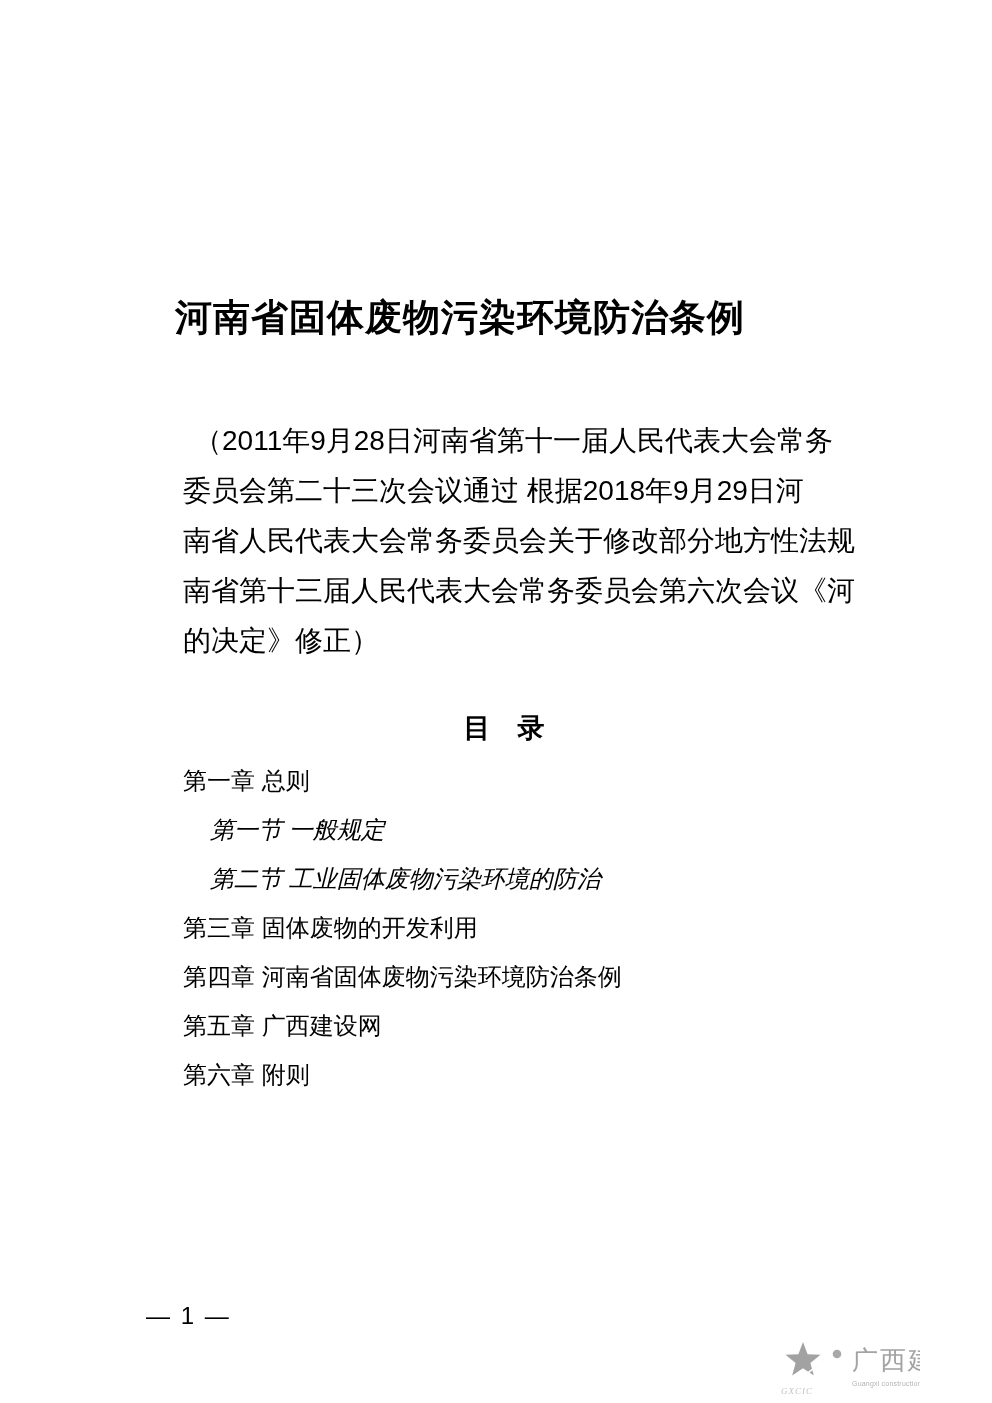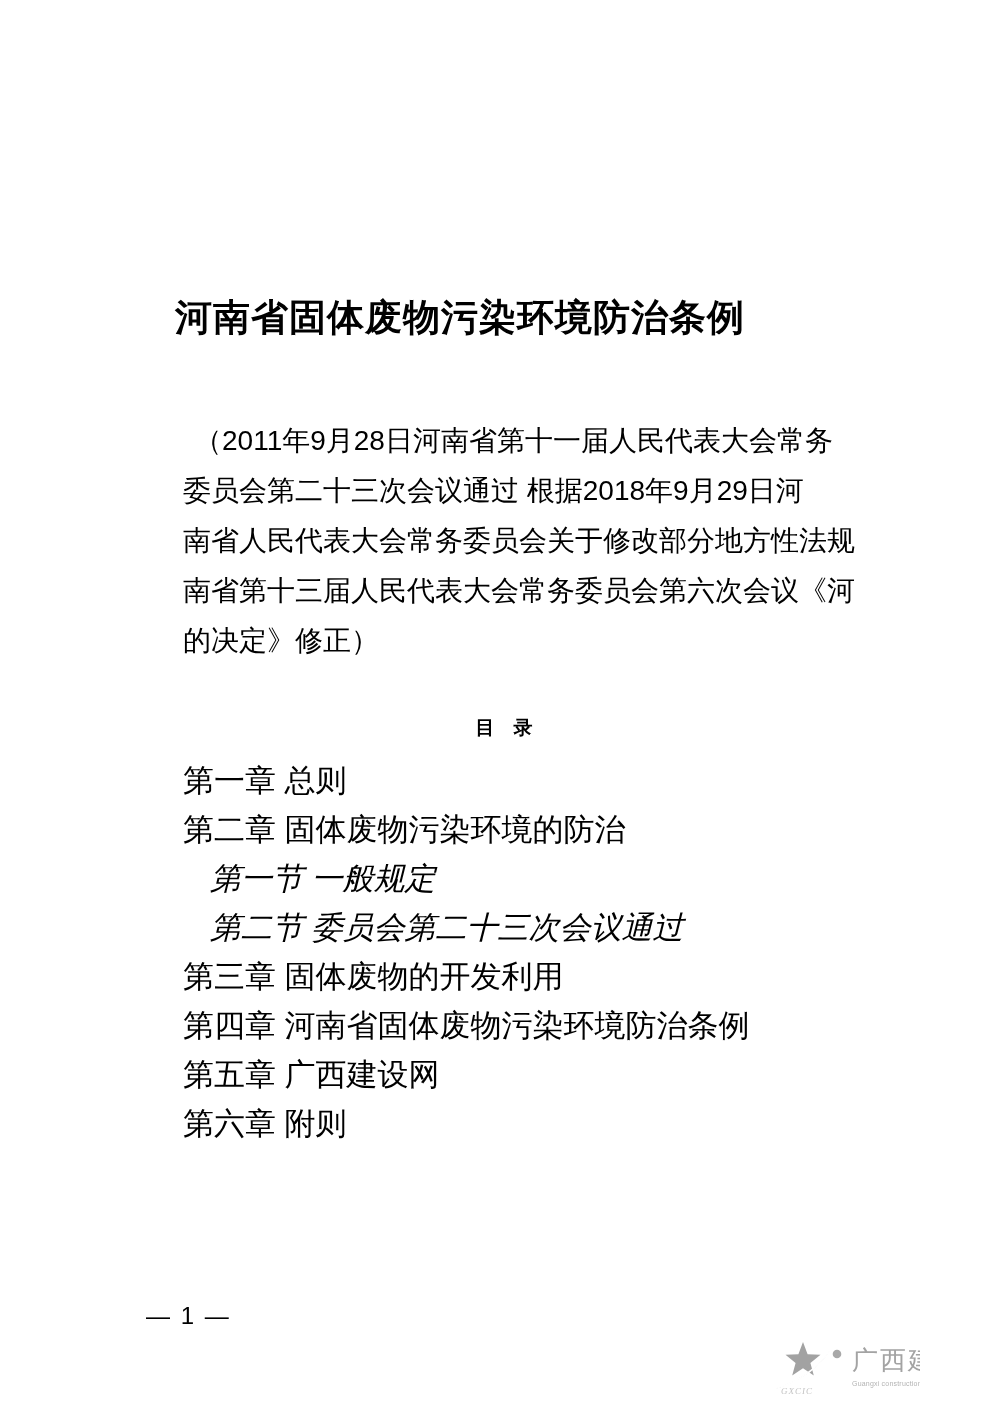--- a/index.html
+++ b/index.html
@@ -38,30 +38,30 @@
     font-weight: 400;
   }
   .intro-line { white-space: pre; }
   .intro-line.first { text-indent: 11px; }
   .toc-heading {
     position: absolute;
     left: 183px;
     top: 711px;
     width: 642px;
     text-align: center;
-    font-size: 19px;
+    font-size: 27px;
     line-height: 34px;
     font-weight: 600;
   }
   .toc {
     position: absolute;
     left: 183px;
     top: 756px;
     width: 700px;
-    font-size: 31px;
+    font-size: 24px;
     line-height: 49px;
     font-weight: 400;
   }
   .toc-item { white-space: pre; }
   .toc-item.level-2 { padding-left: 27px; font-style: italic; }
   .page-number {
     position: absolute;
     left: 146px;
     top: 1302px;
     font-size: 24px;
@@ -116,23 +116,22 @@
     <div class="intro-line">委员会第二十三次会议通过 根据2018年9月29日河</div>
     <div class="intro-line">南省人民代表大会常务委员会关于修改部分地方性法规</div>
     <div class="intro-line">南省第十三届人民代表大会常务委员会第六次会议《河</div>
     <div class="intro-line">的决定》修正）</div>
   </div>
 
   <div class="toc-heading">目　录</div>
 
   <nav class="toc">
     <div class="toc-item level-1">第一章 总则</div>
-    <div class="toc-item level-1">第二章 固体废物污染环境的防治</div>
     <div class="toc-item level-2">第一节 一般规定</div>
-    <div class="toc-item level-2">第二节 委员会第二十三次会议通过</div>
+    <div class="toc-item level-2">第二节 工业固体废物污染环境的防治</div>
     <div class="toc-item level-1">第三章 固体废物的开发利用</div>
     <div class="toc-item level-1">第四章 河南省固体废物污染环境防治条例</div>
     <div class="toc-item level-1">第五章 广西建设网</div>
     <div class="toc-item level-1">第六章 附则</div>
   </nav>
 
   <div class="page-number">— 1 —</div>
 
   <div class="watermark">
     <svg class="star-logo" viewBox="0 0 77 58" xmlns="http://www.w3.org/2000/svg" aria-hidden="true">

